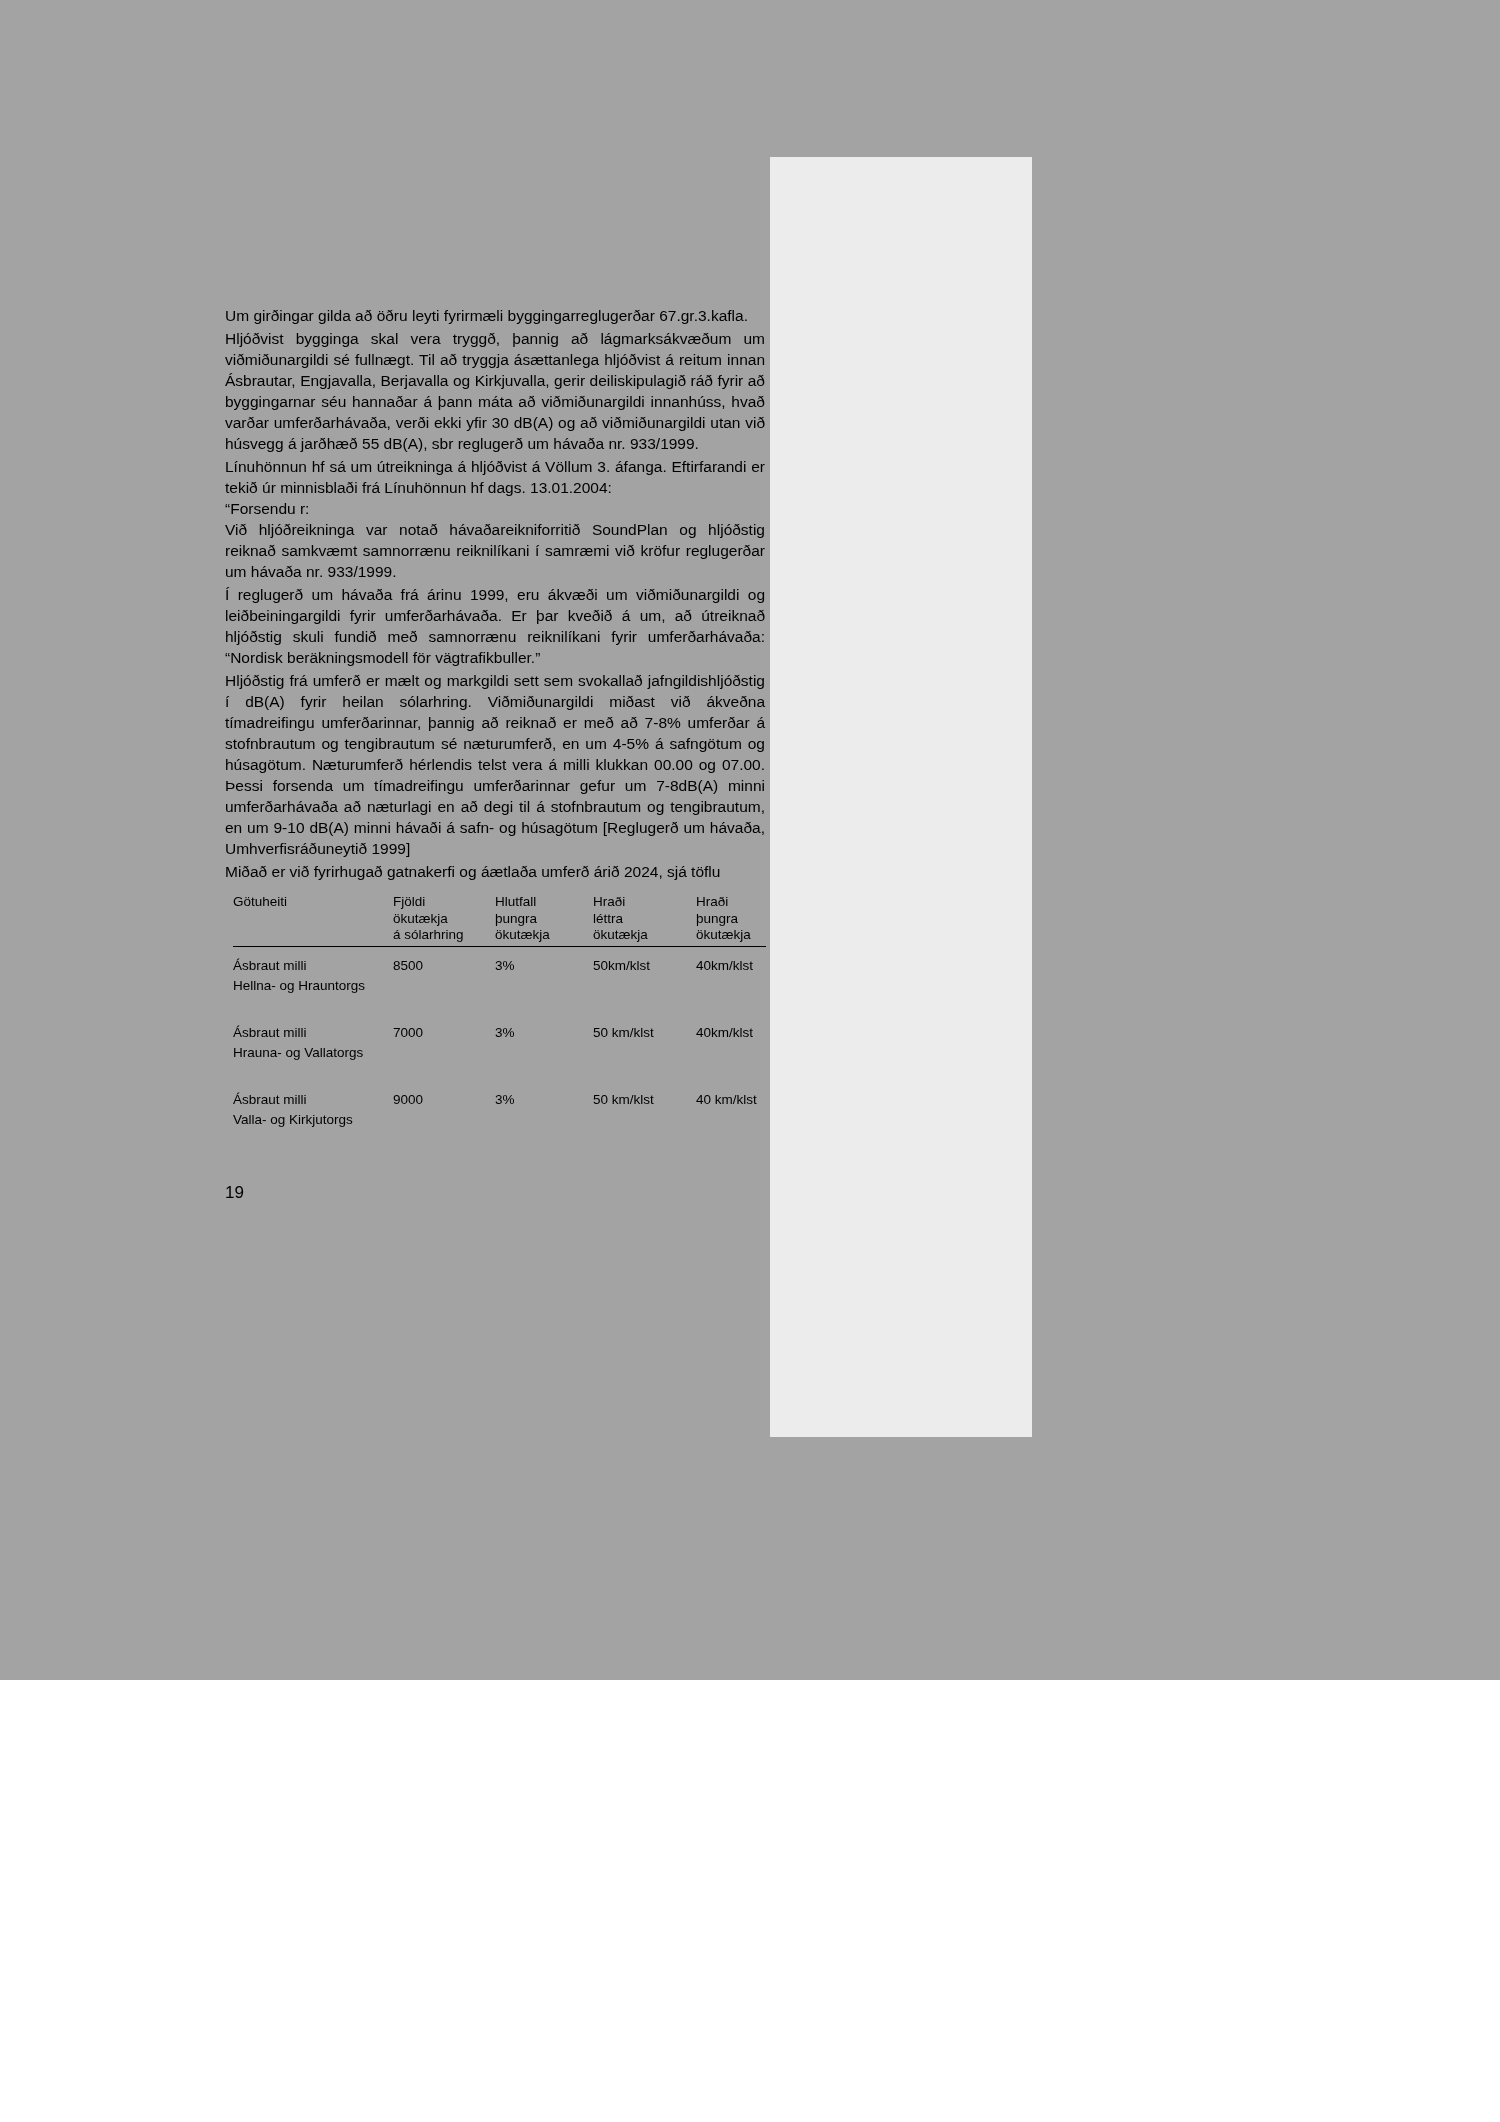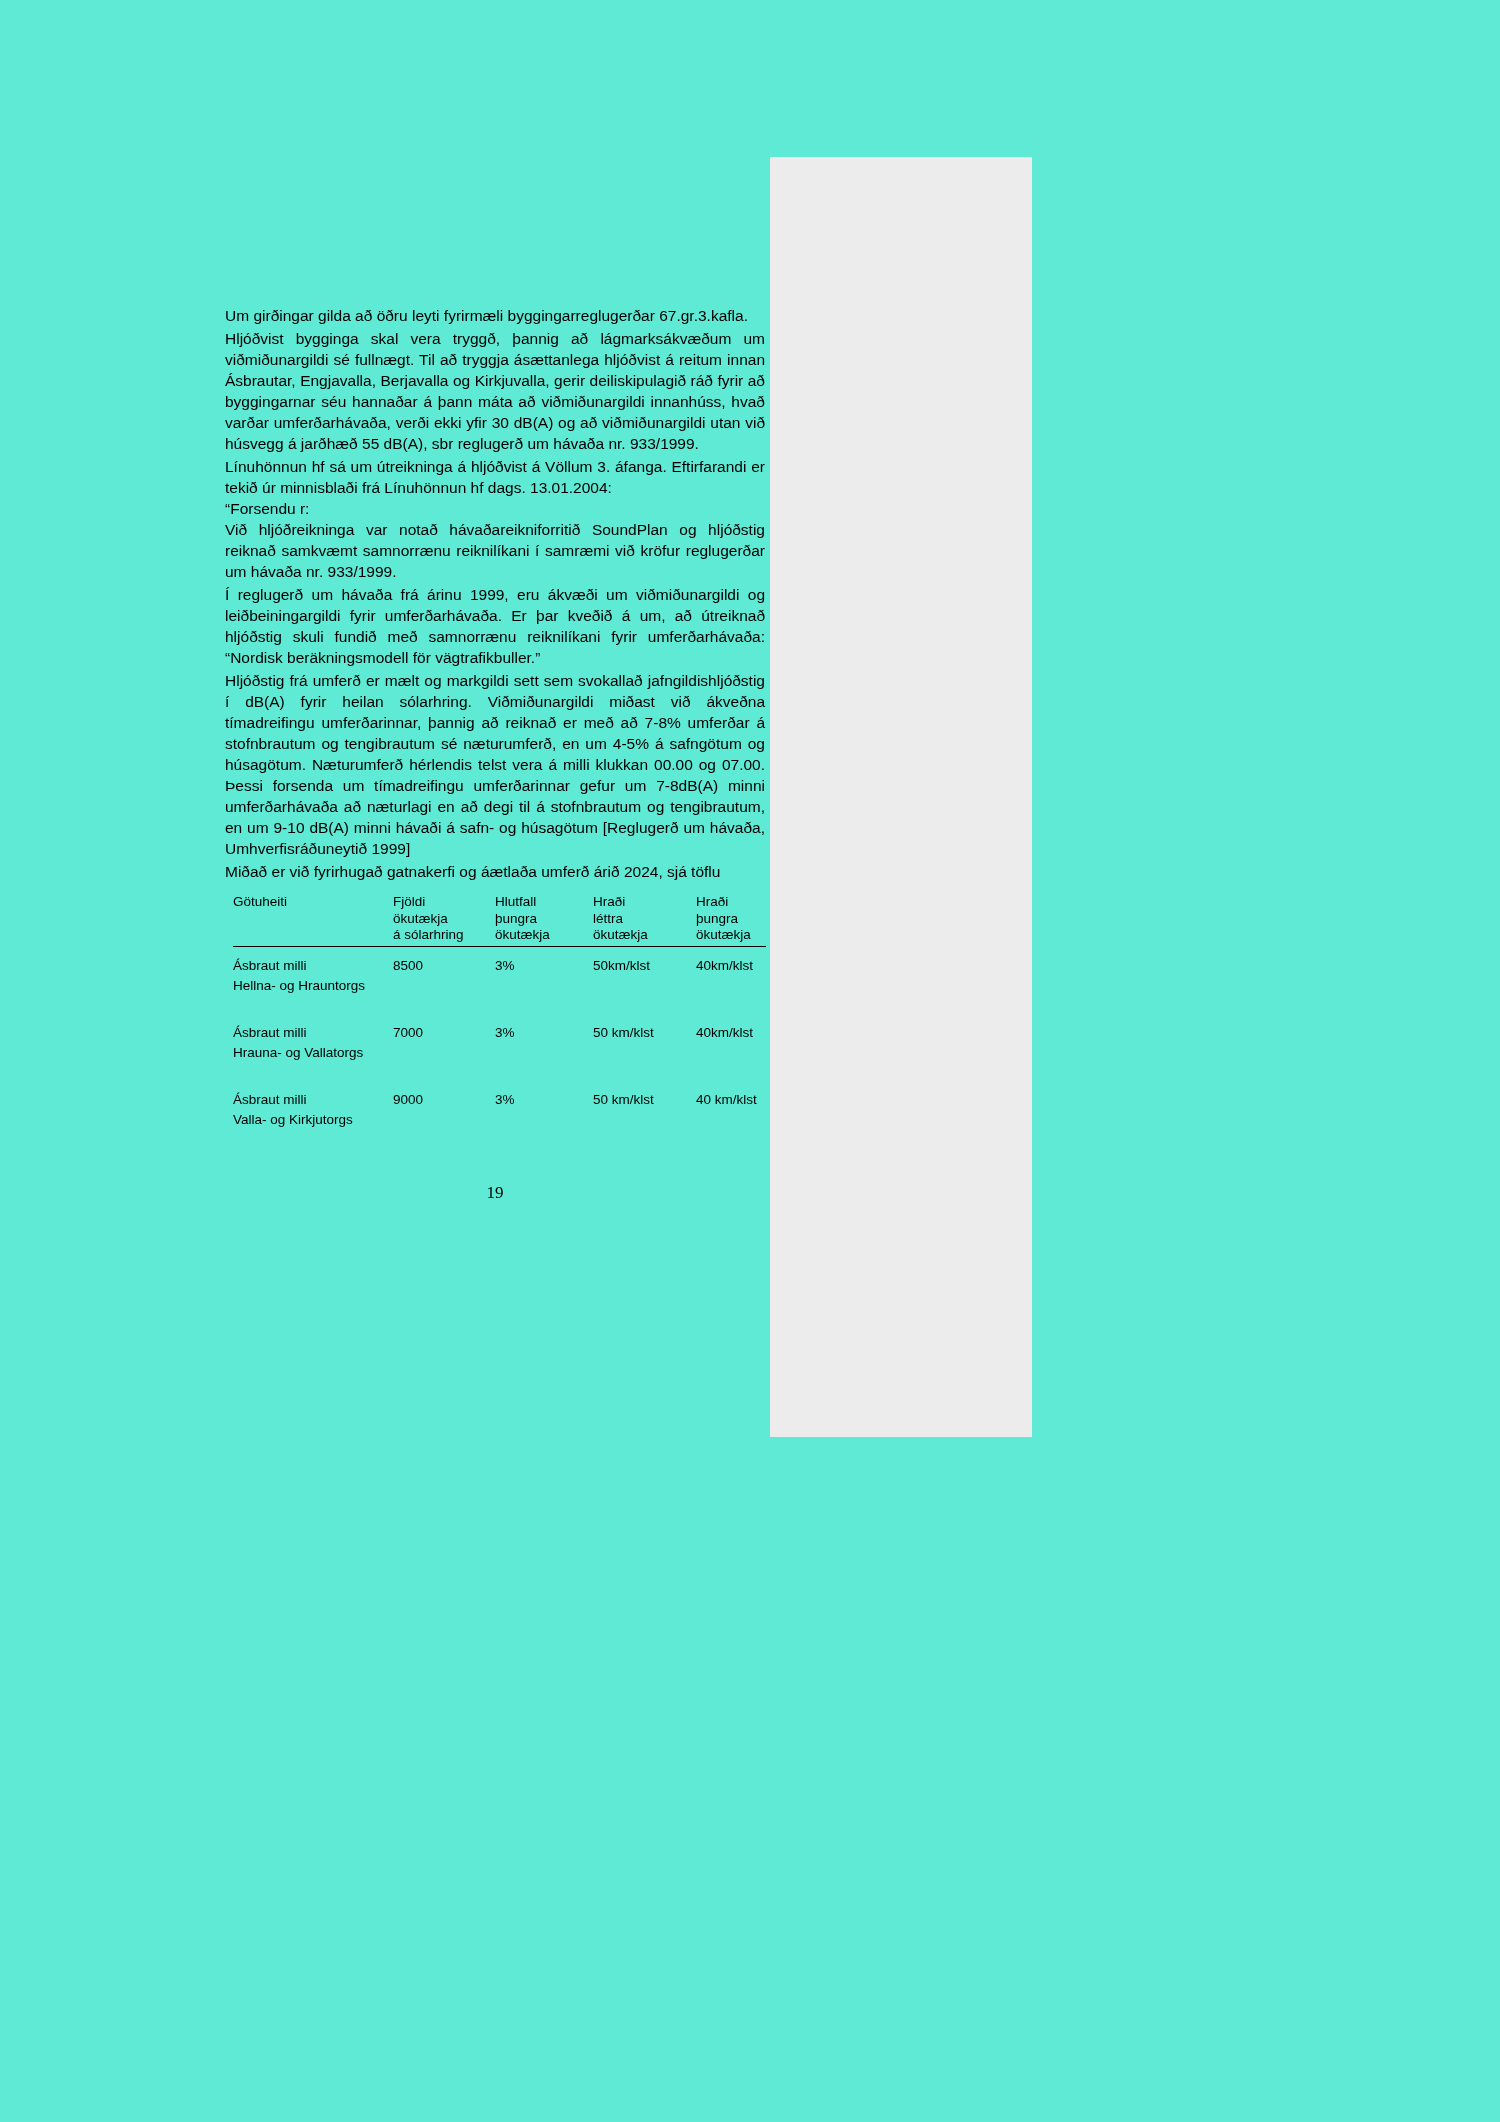--- a/index.html
+++ b/index.html
@@ -7,22 +7,22 @@
   html, body { background: #ffffff; }
   body {
     width: 1500px; height: 2122px;
     font-family: "Liberation Sans", "DejaVu Sans", sans-serif;
     color: #000000;
     position: relative;
     overflow: hidden;
   }
   .page {
     position: absolute; left: 0; top: 0;
-    width: 1500px; height: 2122px;
-    background: #5eead4;
+    width: 1500px; height: 1680px;
+    background: #a3a3a3;
   }
   .scan-shade {
     position: absolute;
     left: 770px; top: 157px;
     width: 262px; height: 1280px;
     background: #ececec;
   }
   .content {
     position: absolute;
     left: 225px; top: 305px;
@@ -63,22 +63,22 @@
     text-align: left;
     vertical-align: top;
     line-height: 20px;
     padding: 0 4px 27px 0;
     white-space: pre-line;
   }
   td:first-child, th:first-child { padding-left: 0; }
   tbody tr:first-child td { padding-top: 9px; }
   .page-number {
     margin-top: 26px;
-    text-align: center;
-    font-family: Liberation Serif, serif;
+    text-align: left;
+    font-family: Liberation Sans, sans-serif;
     font-size: 17px;
   }
 </style>
 </head>
 <body>
 
 <div class="page">
 
   <div class="scan-shade" style="background: rgb(236, 236, 236);"></div>
 

